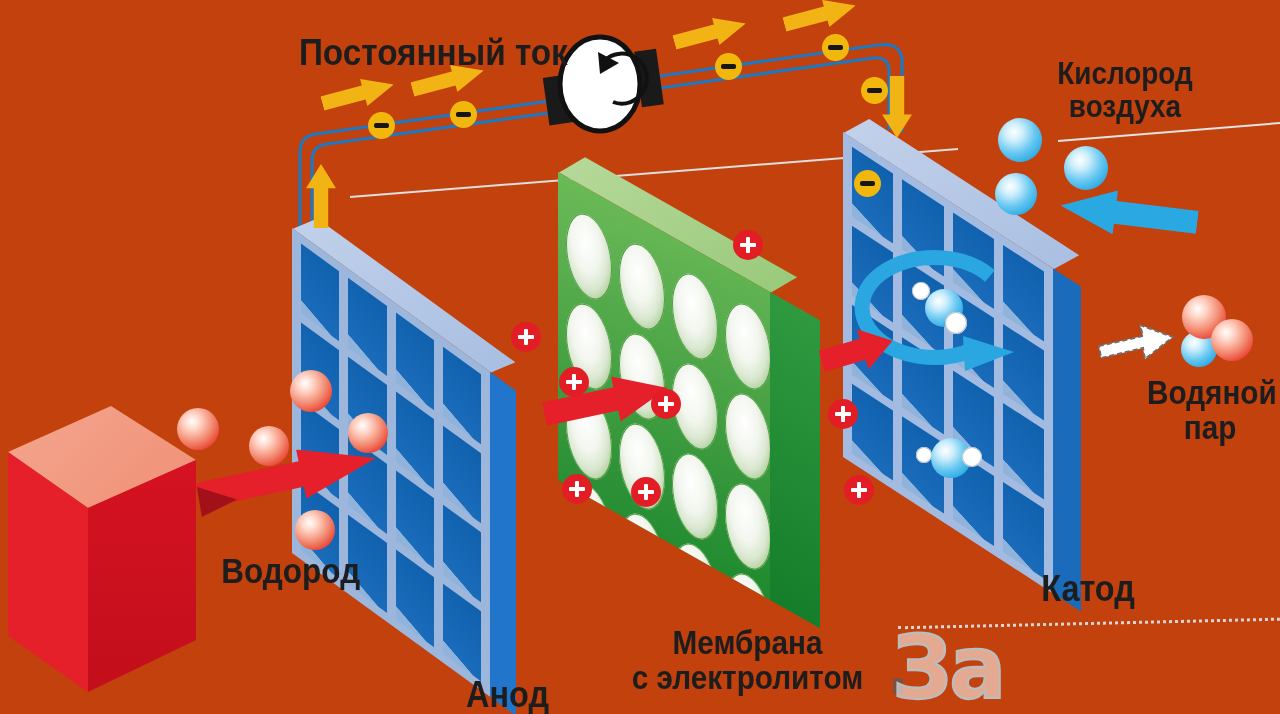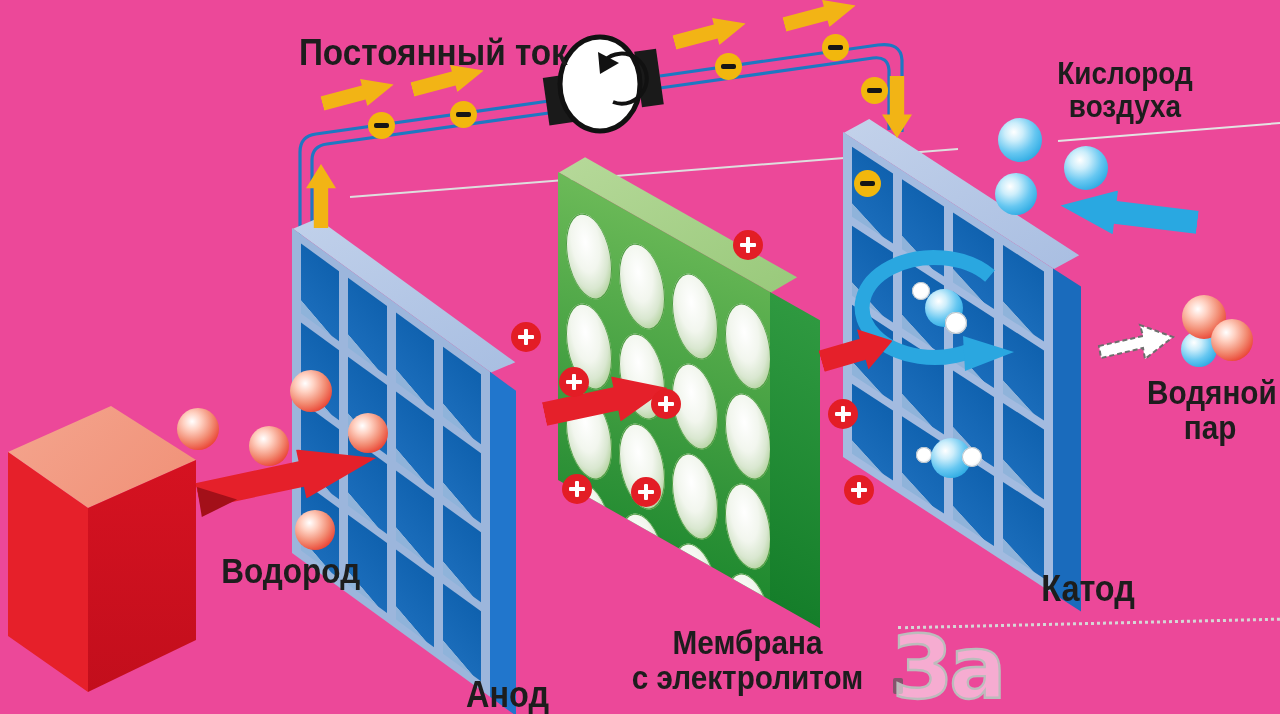--- a/index.html
+++ b/index.html
@@ -1,16 +1,16 @@
 <!DOCTYPE html>
 <html><head>
 <meta charset="utf-8">
 <style>
   html,body{margin:0;padding:0;background:#fff;}
-  #stage{position:relative;width:1280px;height:714px;background:#ec4899;overflow:hidden;
+  #stage{position:relative;width:1280px;height:714px;background:#c2410c;overflow:hidden;
          font-family:"Liberation Sans",sans-serif;}
   svg{position:absolute;left:0;top:0;}
 
   
   .lbl{position:absolute;font-weight:bold;color:#1d1d1d;line-height:1.06;
        transform:scaleX(.9);transform-origin:center;white-space:nowrap;}
 
   
   .panel{position:absolute;transform-origin:left top;}
   .p-front{position:relative;box-sizing:border-box;display:grid;}

